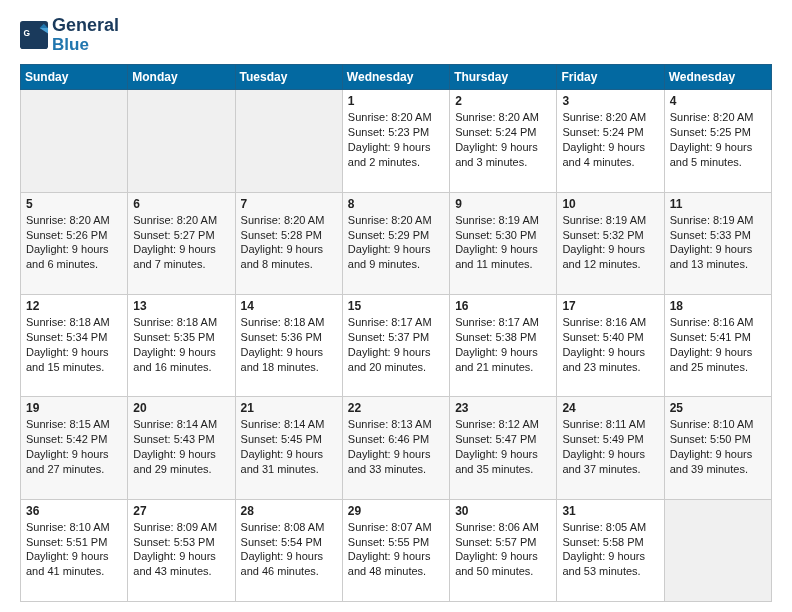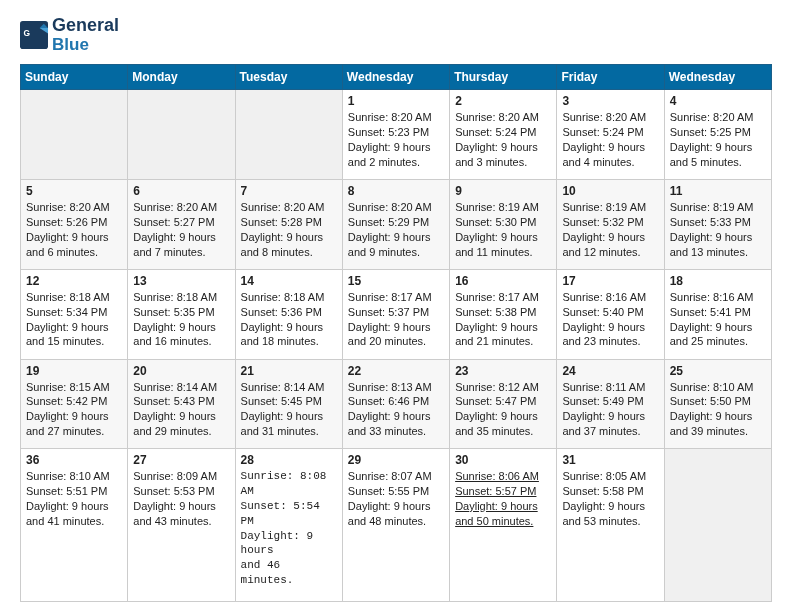--- a/index.html
+++ b/index.html
@@ -317,35 +317,35 @@
           </td>
           <td>
             <span class="day-number">27</span>
             <div class="day-info" style="white-space: pre-line;">Sunrise: 8:09 AM
 Sunset: 5:53 PM
 Daylight: 9 hours
 and 43 minutes.</div>
           </td>
           <td>
             <span class="day-number">28</span>
-            <div class="day-info" style="white-space: pre-line; font-family: Liberation Mono, monospace;">Sunrise: 8:08 AM
+            <div class="day-info" style="white-space: pre-line;">Sunrise: 8:08 AM
 Sunset: 5:54 PM
 Daylight: 9 hours
 and 46 minutes.</div>
           </td>
           <td>
             <span class="day-number">29</span>
             <div class="day-info" style="white-space: pre-line;">Sunrise: 8:07 AM
 Sunset: 5:55 PM
 Daylight: 9 hours
 and 48 minutes.</div>
           </td>
           <td>
             <span class="day-number">30</span>
-            <div class="day-info" style="white-space: pre-line; text-decoration: underline;">Sunrise: 8:06 AM
+            <div class="day-info" style="white-space: pre-line;">Sunrise: 8:06 AM
 Sunset: 5:57 PM
 Daylight: 9 hours
 and 50 minutes.</div>
           </td>
           <td>
             <span class="day-number">31</span>
             <div class="day-info" style="white-space: pre-line;">Sunrise: 8:05 AM
 Sunset: 5:58 PM
 Daylight: 9 hours
 and 53 minutes.</div>

